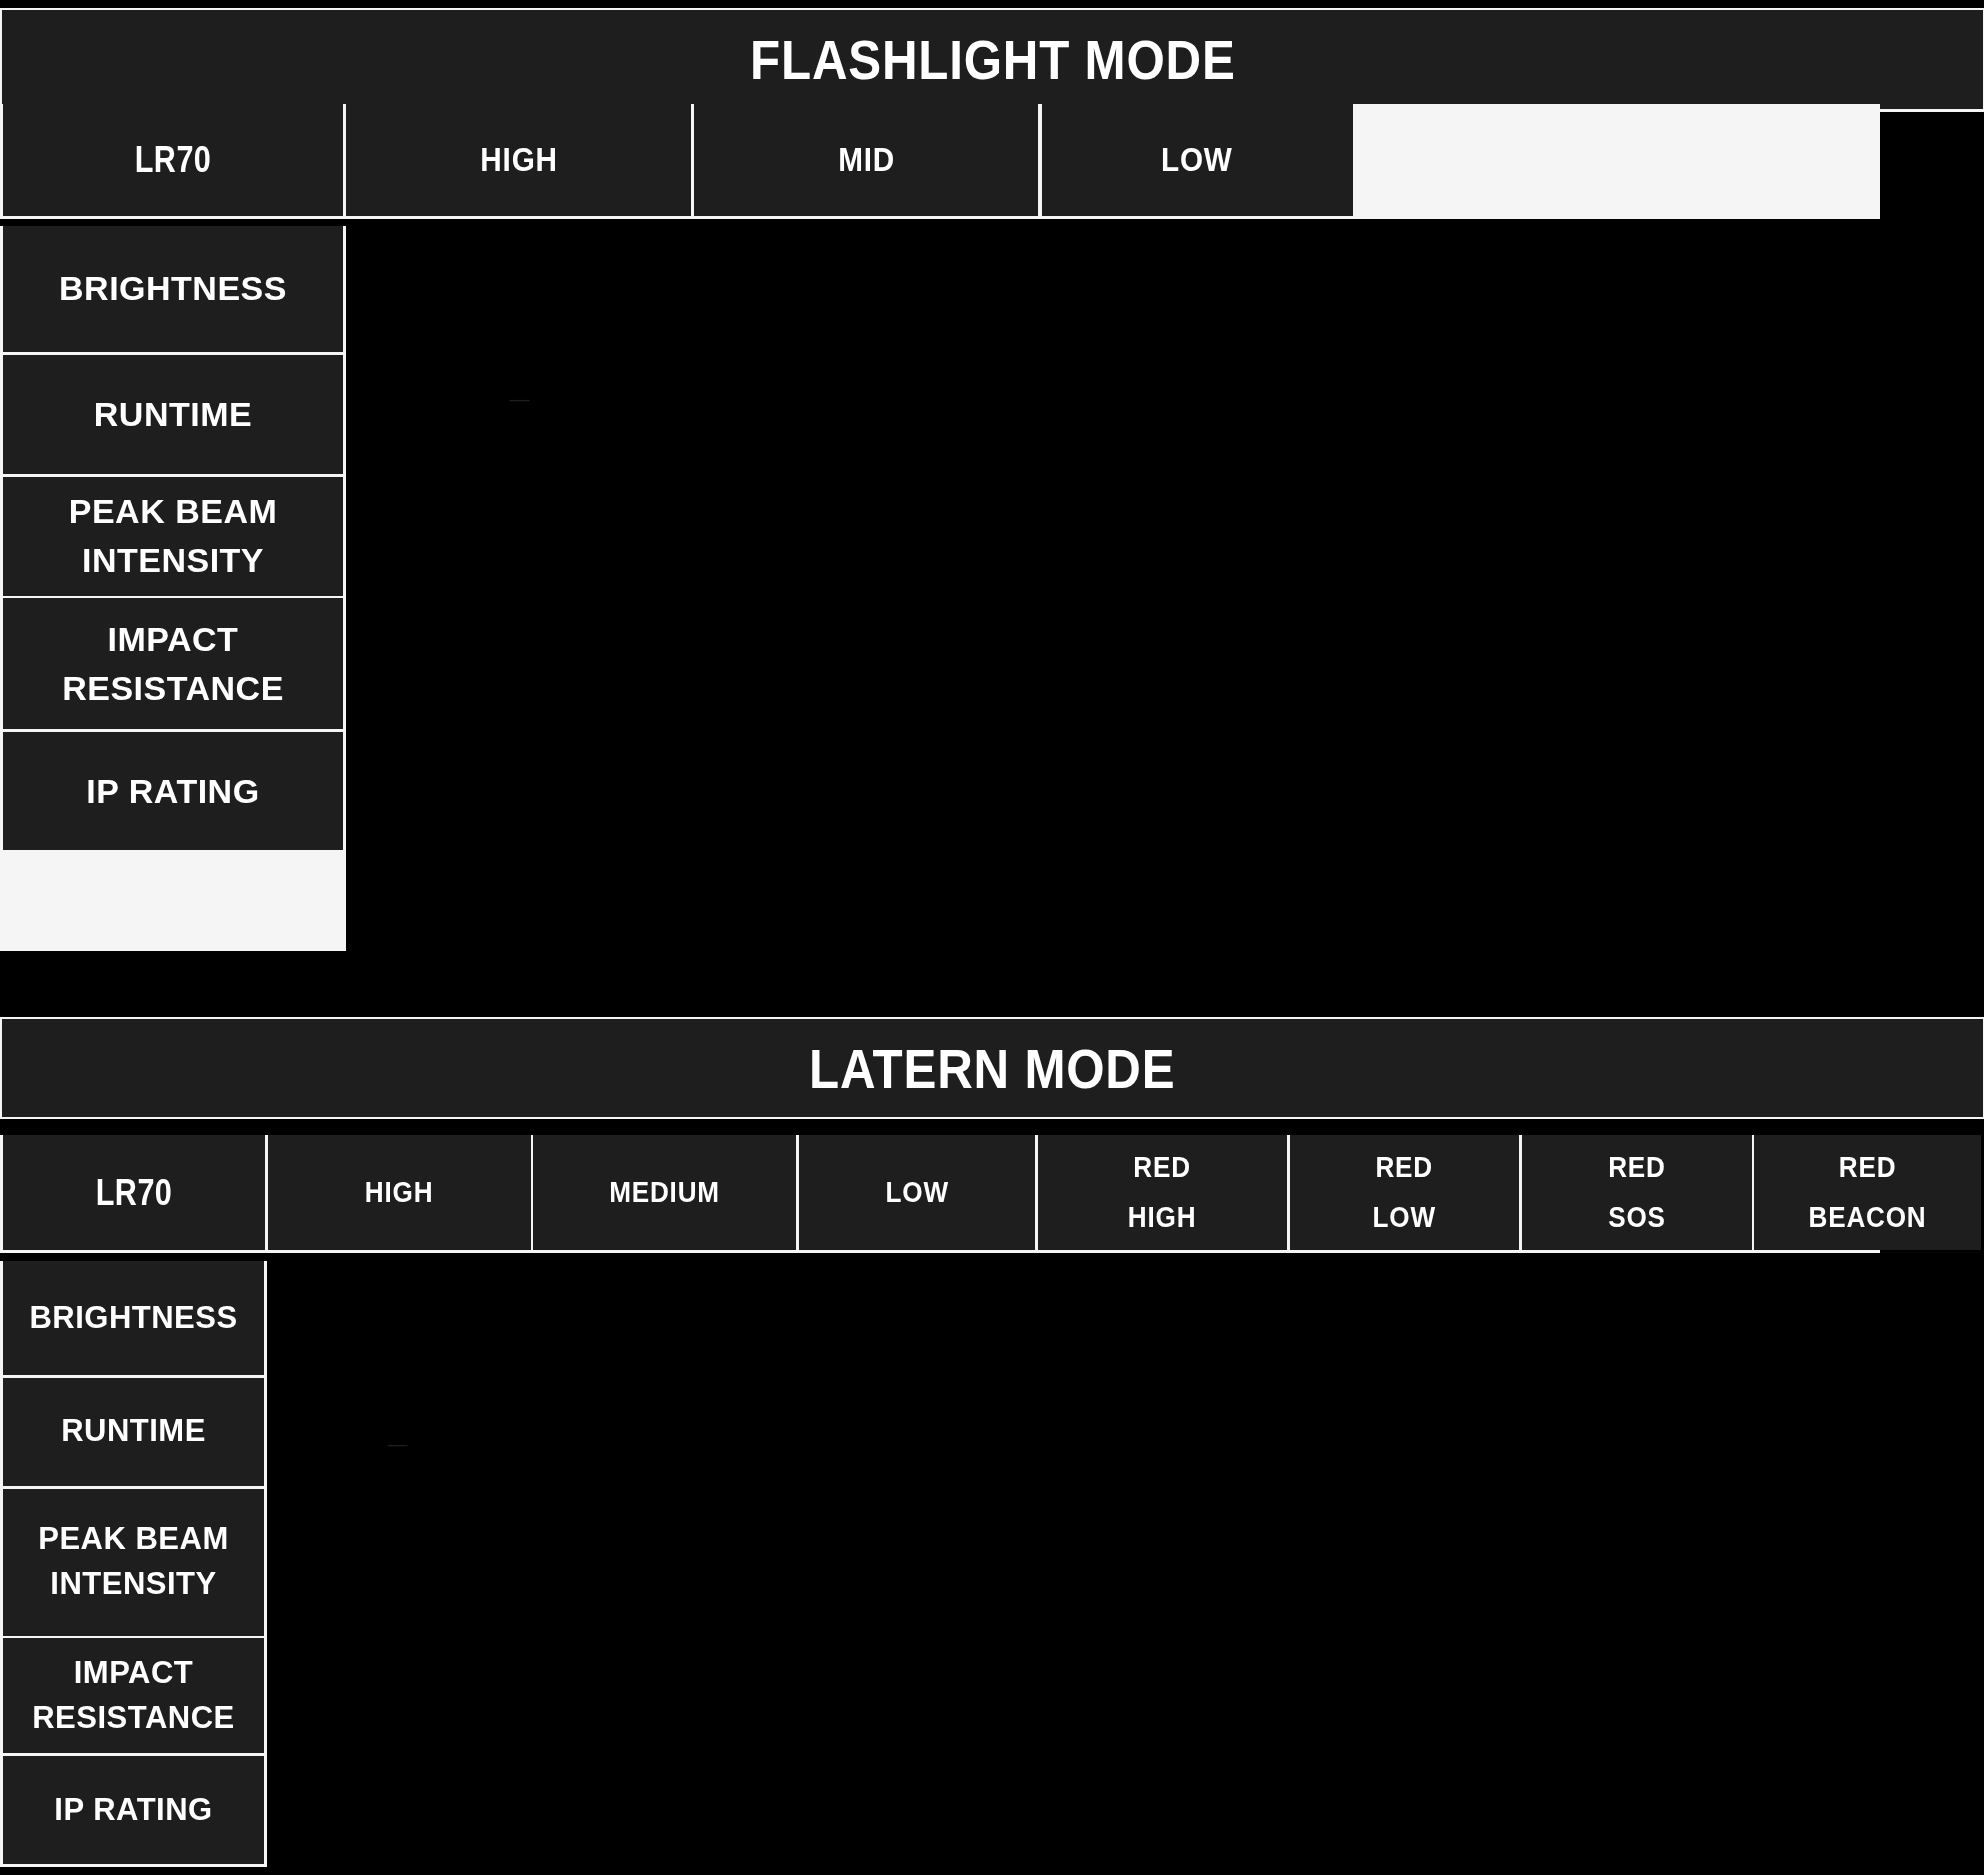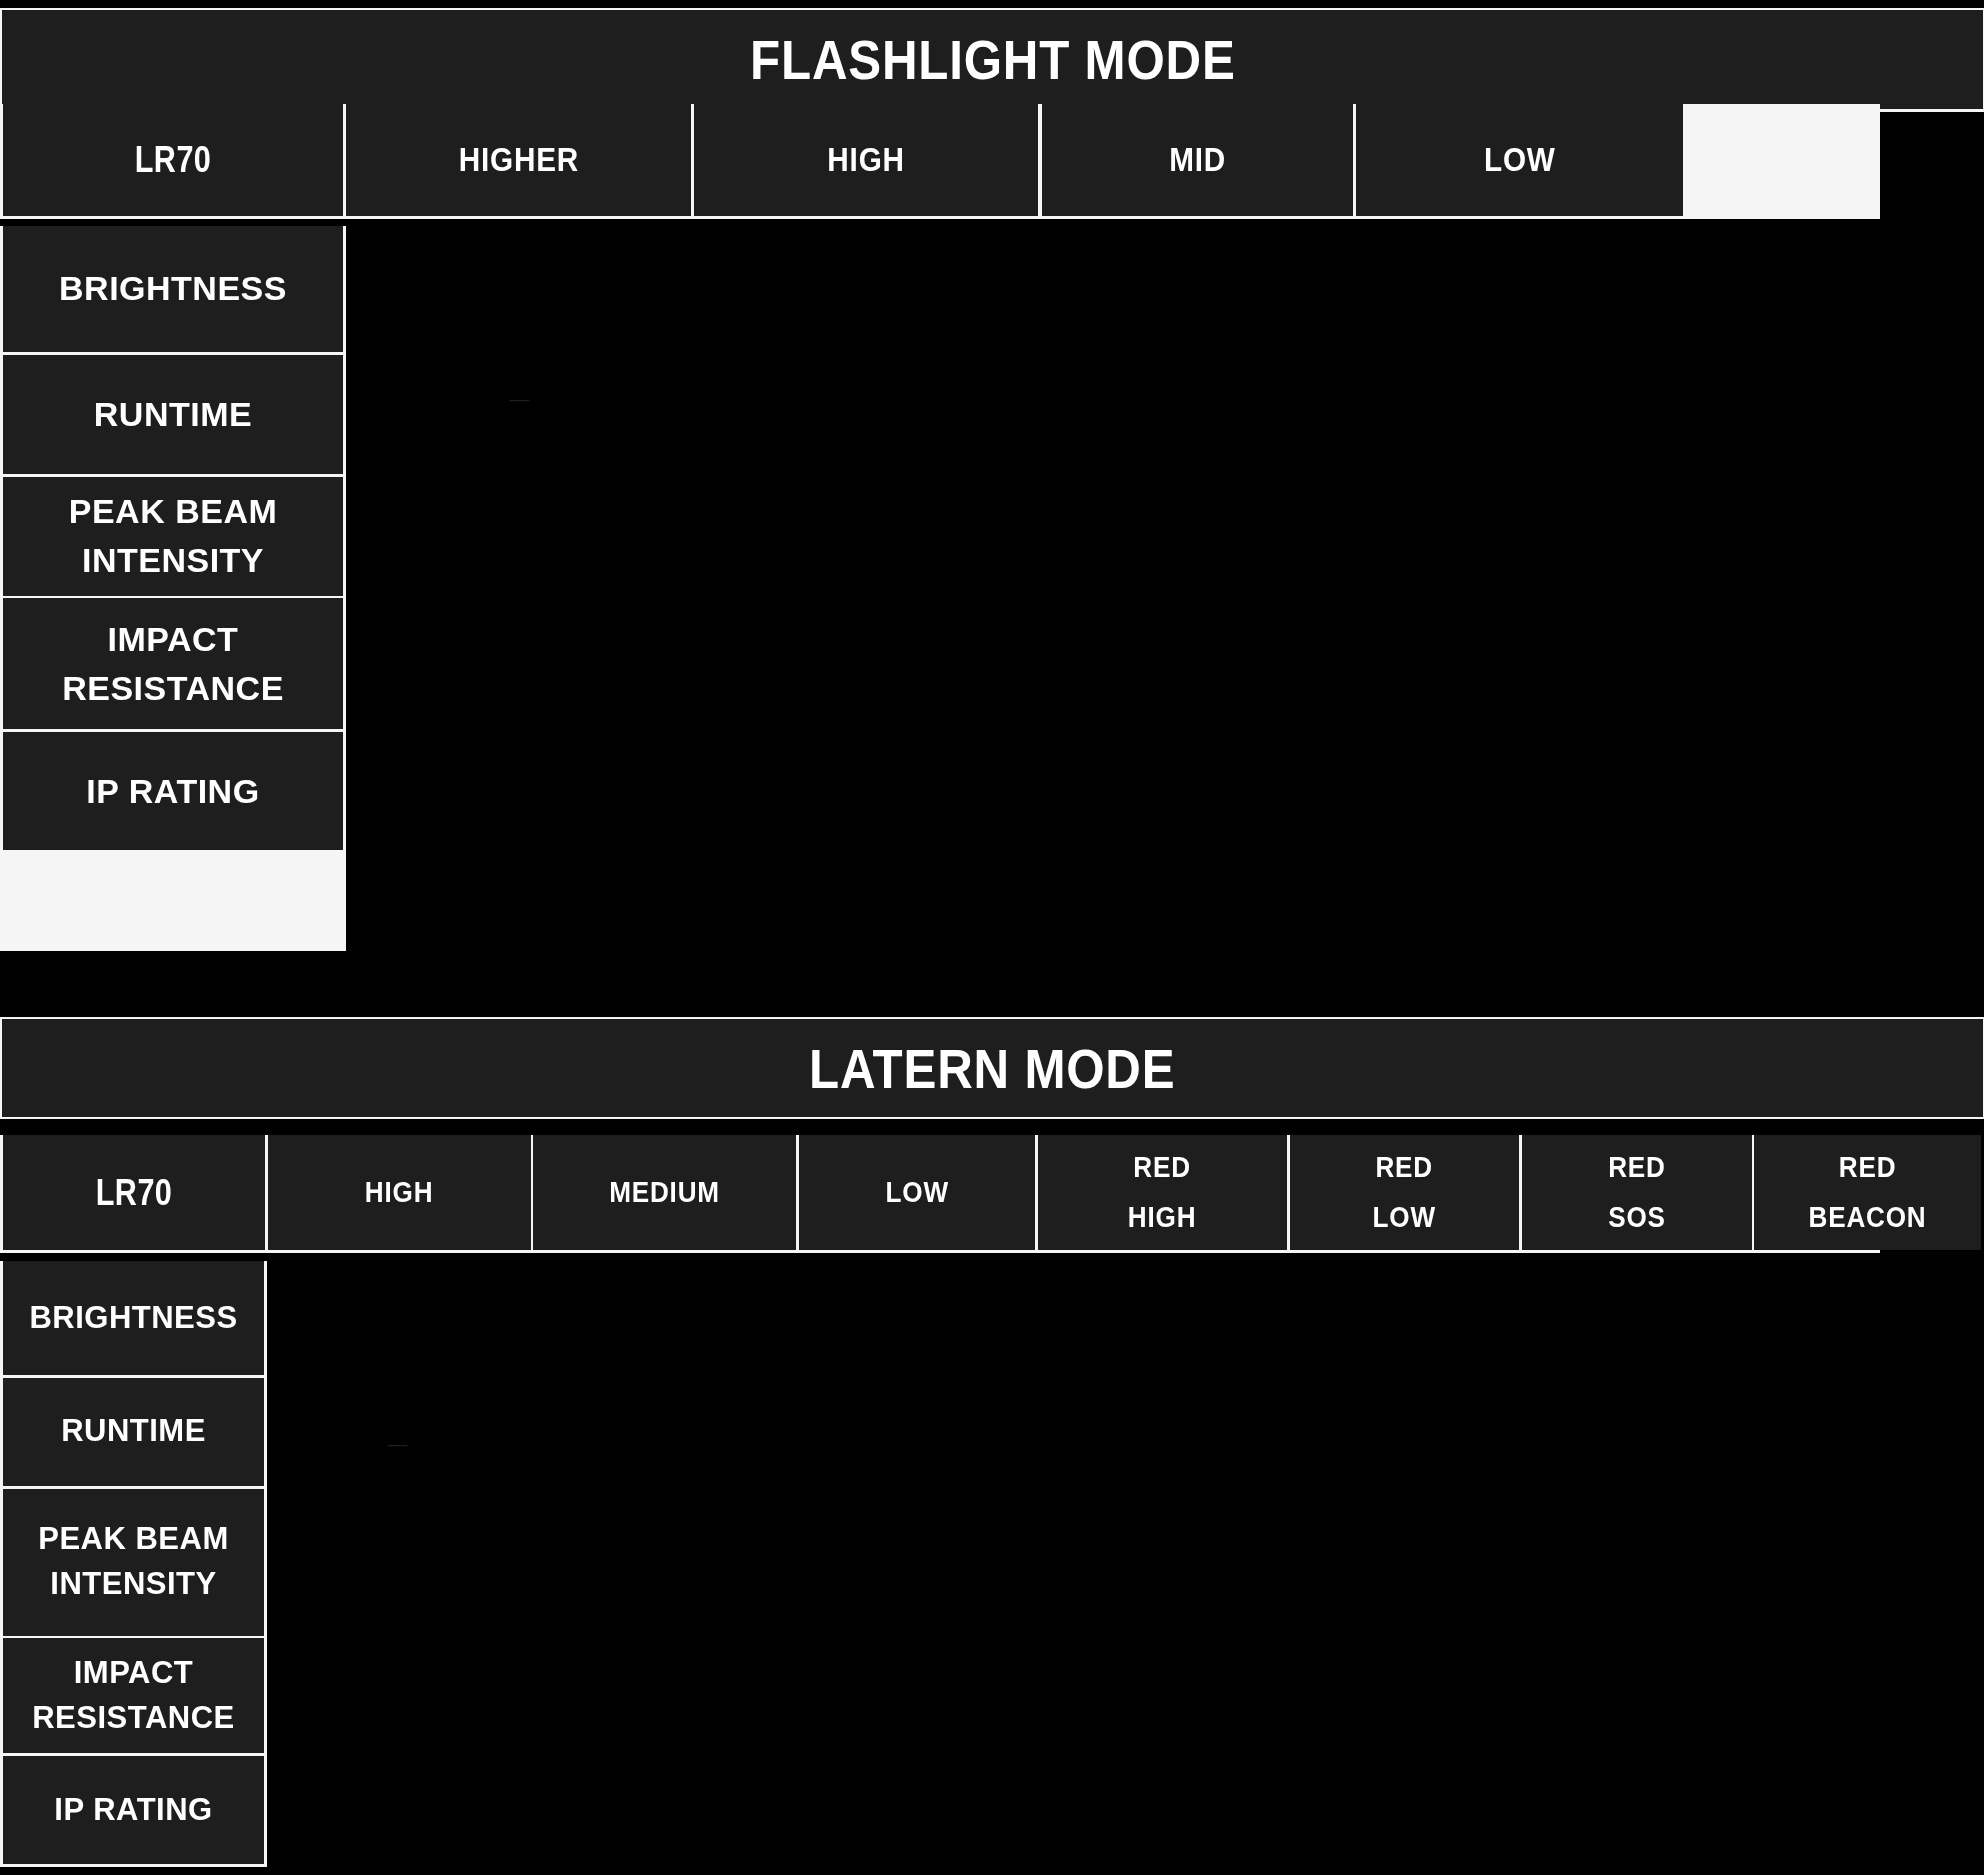--- a/index.html
+++ b/index.html
@@ -124,23 +124,20 @@
   <section>
     <div class="title-cell t1-title">
       <span>FLASHLIGHT MODE</span>
     </div>
 
     <div class="header-row t1-header">
       <div class="cell model">
         <span>LR70</span>
       </div>
       <div class="cell">
-        <span>HIGHER</span>
-      </div>
-      <div class="cell">
         <span>HIGH</span>
       </div>
       <div class="cell">
         <span>MID</span>
       </div>
       <div class="cell">
         <span>LOW</span>
       </div>
     </div>
 

